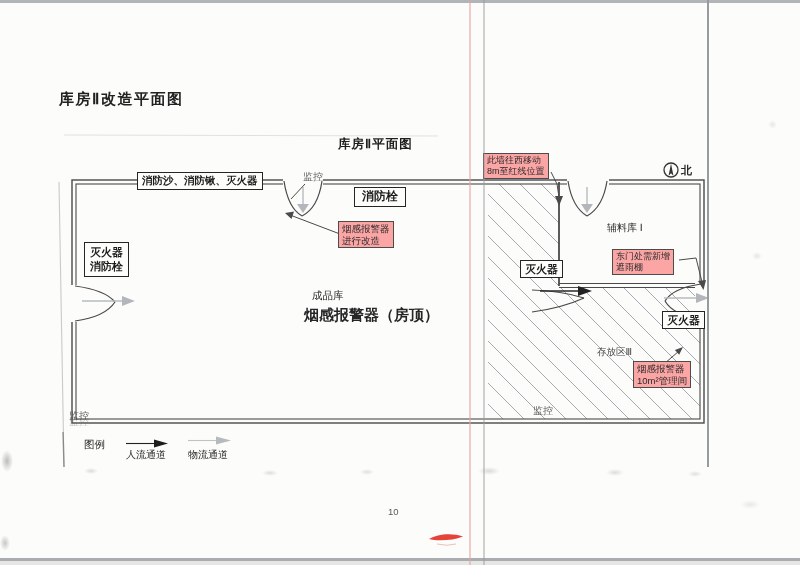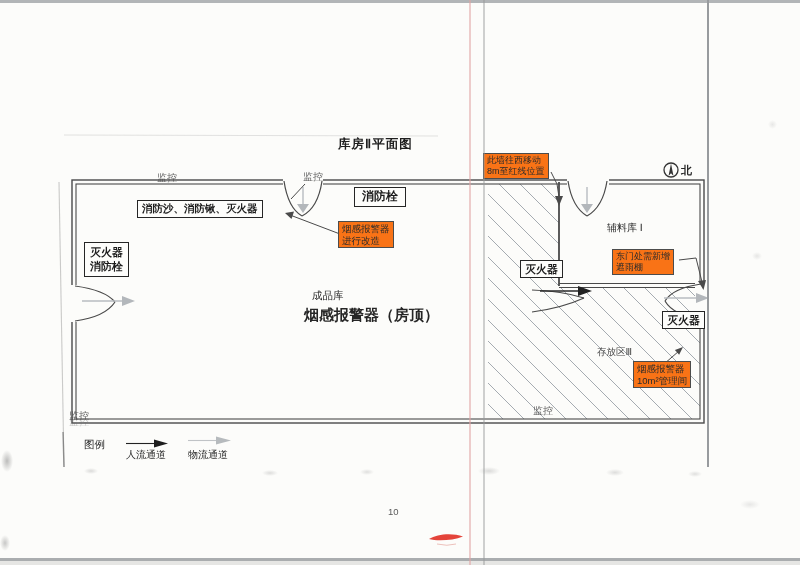--- a/index.html
+++ b/index.html
@@ -3,33 +3,34 @@
 <meta charset="utf-8">
 <style>
   html,body{margin:0;padding:0;background:#e9e9e7;}
   #page{position:relative;width:800px;height:565px;background:#fcfcfa;overflow:hidden;
         font-family:"Liberation Sans",sans-serif;color:#2a2a2a;}
   .abs{position:absolute;white-space:nowrap;}
   .heading{font-family:"Liberation Serif",serif;font-size:15px;font-weight:600;letter-spacing:1.5px;color:#222;}
   .dtitle{font-size:12.5px;font-weight:700;letter-spacing:1px;color:#1e1e1e;}
   .box{position:absolute;background:#fdfdfb;border:1.6px solid #252525;font-weight:700;
        color:#1c1c1c;padding:1px 4px;line-height:1.3;white-space:nowrap;z-index:3;}
-  .callout{position:absolute;background:#f97316;border:1px solid #4c4c4c;font-weight:500;
+  .callout{position:absolute;background:#fca5a5;border:1px solid #4c4c4c;font-weight:500;
        color:#2b2b2b;padding:1px 3px;line-height:1.22;white-space:nowrap;z-index:3;}
   .plain{z-index:3;color:#262626;}
   .monitor{font-size:10px;color:#4a4a4a;opacity:.85;z-index:3;filter:blur(.2px);}
   .noise{position:absolute;pointer-events:none;z-index:5;}
   svg{position:absolute;left:0;top:0;z-index:2;}
   .artifact{position:absolute;pointer-events:none;z-index:6;}
 </style>
 </head>
 <body>
 
 <div id="page">
 
+  <div class="abs heading" style="left:59px;top:90px;">库房Ⅱ改造平面图</div>
 
   <svg width="800" height="565">
     <defs>
       <pattern id="hatch" patternUnits="userSpaceOnUse" width="21" height="21">
         <path d="M-2,-2 L23,23" stroke="#a5abb1" stroke-width="1"></path>
       </pattern>
     </defs>
 
     <line x1="64" y1="135" x2="438" y2="136" stroke="rgba(130,130,130,.22)" stroke-width="1"></line>
 
@@ -127,21 +128,21 @@
     </g>
   </svg>
 
   <div class="abs dtitle" style="left:338px;top:136px;">库房Ⅱ平面图</div>
 
   <div class="abs monitor" style="left:157px;top:171px;">监控</div>
   <div class="abs monitor" style="left:303px;top:170px;">监控</div>
   <div class="abs monitor" style="left:533px;top:404px;">监控</div>
   <div class="abs monitor" style="left:69px;top:409px;text-shadow:0 6px 0 rgba(100,100,100,.4);">监控</div>
 
-  <div class="box" style="left:137px;top:200px;font-size:10.5px;">消防沙、消防锹、灭火器</div>
+  <div class="box" style="left:137px;top:172px;font-size:10.5px;">消防沙、消防锹、灭火器</div>
   <div class="box" style="left:354px;top:187px;font-size:12px;padding:1px 7px;">消防栓</div>
   <div class="box" style="left:84px;top:242px;font-size:11px;padding:2px 5px;">
     <div>灭火器</div>
     <div>消防栓</div>
   </div>
   <div class="box" style="left:520px;top:260px;font-size:11px;">灭火器</div>
   <div class="box" style="left:662px;top:311px;font-size:11px;">灭火器</div>
 
   <div class="callout" style="left:483px;top:153px;font-size:9px;">
     <div>此墙往西移动</div>

